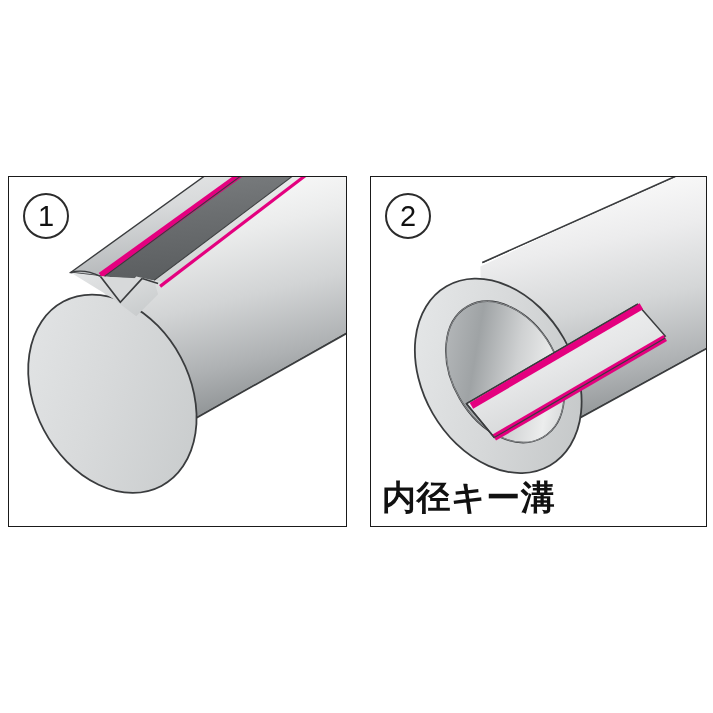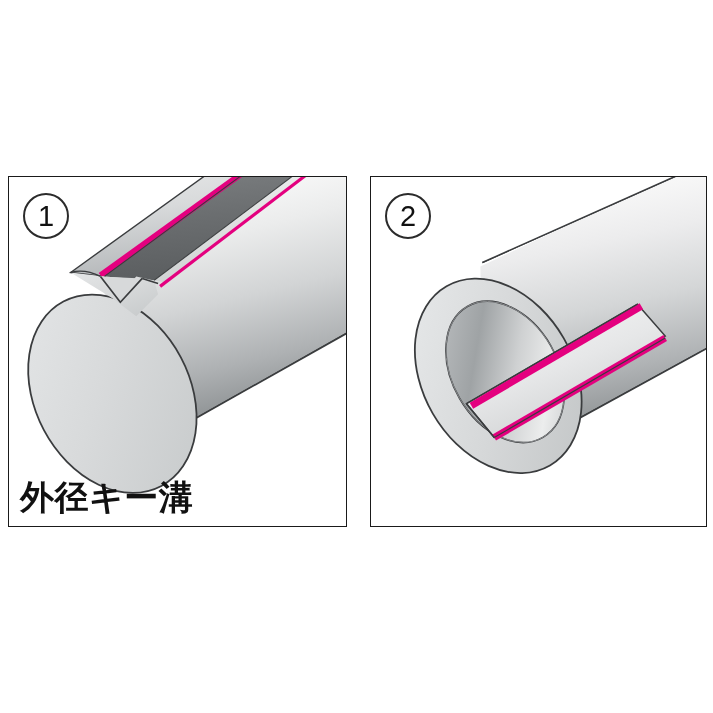--- a/index.html
+++ b/index.html
@@ -165,21 +165,20 @@
       <path d="M 92,100 L 112,126 L 134,102" fill="#d7d9da" stroke="#3a3c3e" stroke-width="1.7" stroke-linejoin="miter"></path>
       <path d="M 134,102 L 150,107" fill="none" stroke="#3a3c3e" stroke-width="1.6"></path>
 
       <path d="M 62,96 Q 76,92 92,100" fill="none" stroke="#3a3c3e" stroke-width="1.5"></path>
     </svg>
 
     <div class="badge">
       <span>1</span>
     </div>
 
-    <div class="caption">外径キー溝</div>
   </div>
 
   <div class="panel" id="panel-2">
 
     <svg class="panel-figure" viewBox="0 0 337 351" preserveAspectRatio="none">
       <defs>
         <linearGradient id="p2-body" x1="0" y1="0" x2="0.22" y2="1">
           <stop offset="0%" stop-color="#ffffff"></stop>
           <stop offset="14%" stop-color="#fafafa"></stop>
           <stop offset="32%" stop-color="#ececed"></stop>
@@ -246,15 +245,16 @@
 
       <path d="M 96,228 L 268,128" fill="none" stroke="#3a3c3e" stroke-width="1.2"></path>
       <path d="M 124,262 L 296,162" fill="none" stroke="#3a3c3e" stroke-width="1.2"></path>
       <path d="M 96,228 L 124,262" fill="none" stroke="#3a3c3e" stroke-width="1.5"></path>
     </svg>
 
     <div class="badge">
       <span>2</span>
     </div>
 
+    <div class="caption">内径キー溝</div>
   </div>
 
 </div>
 
 </body></html>

